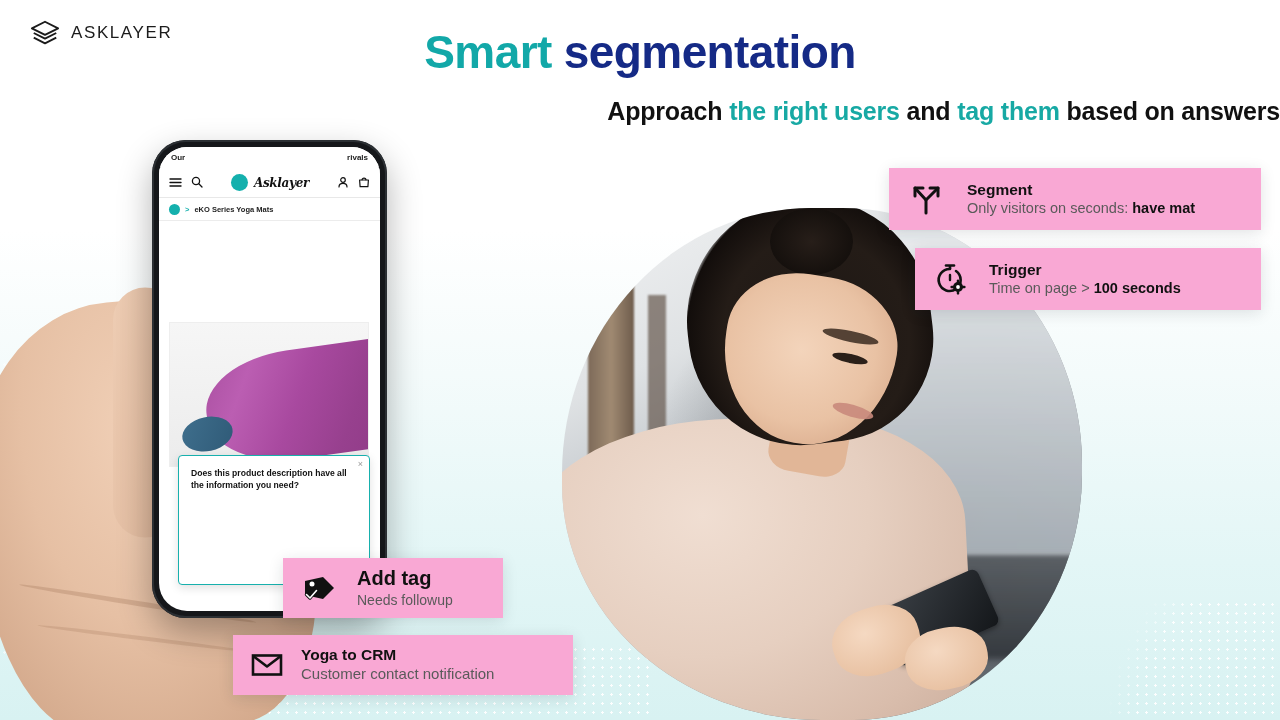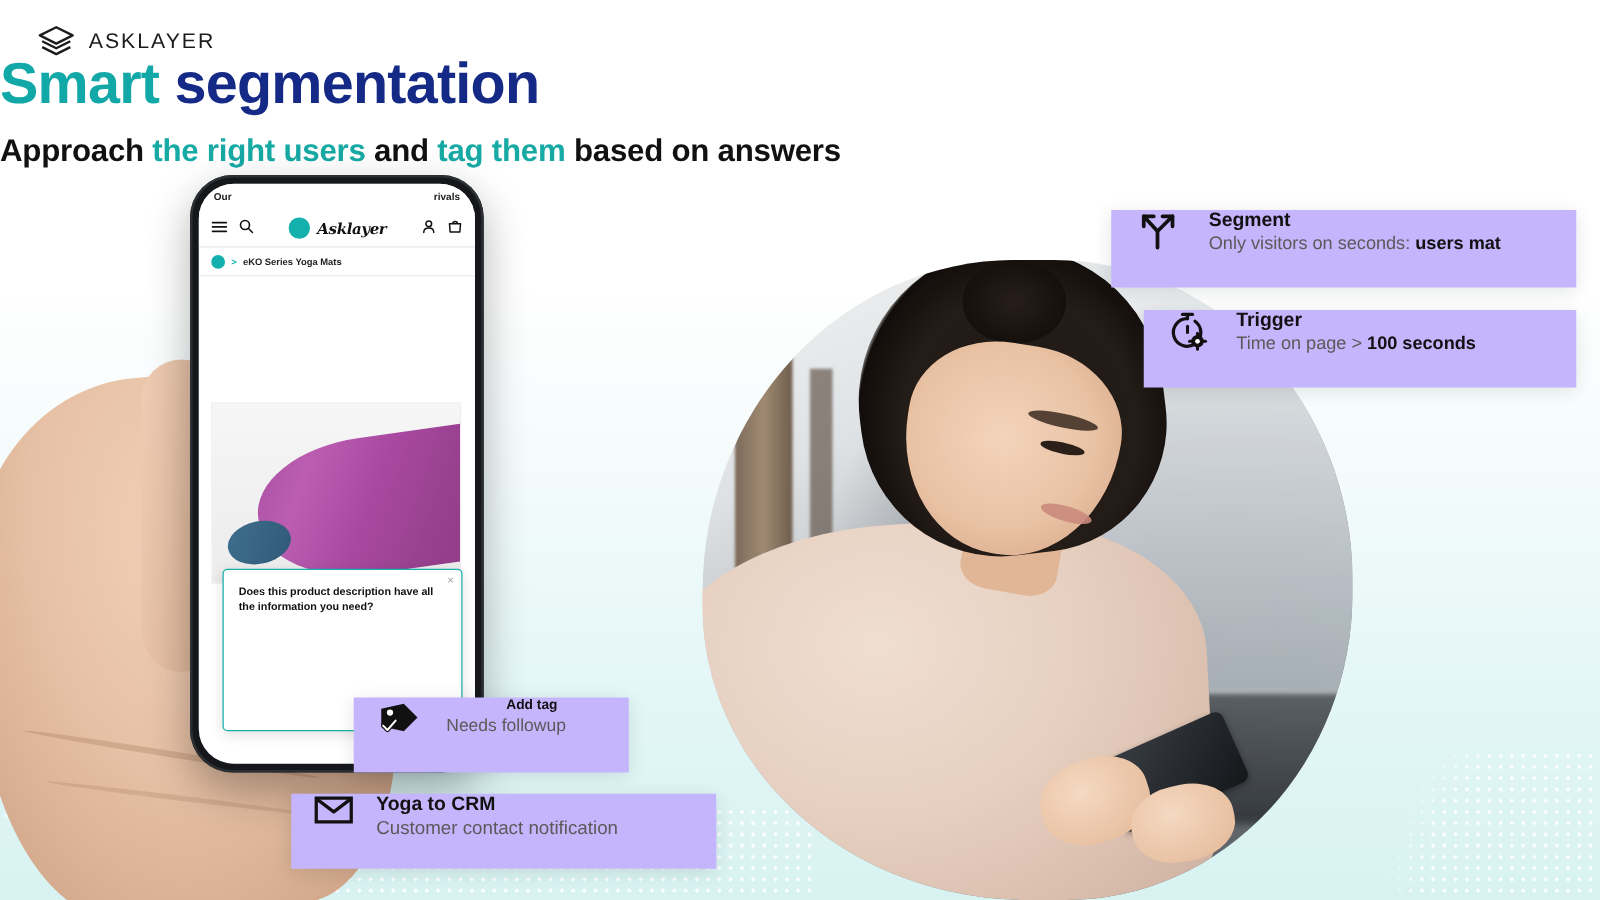--- a/index.html
+++ b/index.html
@@ -25,29 +25,28 @@
   #dots-mid-left     { left:0px;    top:360px;  width:120px;  height:300px; opacity:.55; }
 
   
   #logo { position:absolute; left:30px; top:18px; display:flex; align-items:center; gap:11px; }
   #logo .mark { width:30px; height:30px; }
   #logo .word { font-size:17px; letter-spacing:1.6px; font-weight:400; color:#1b1b1b; }
 
   
   #headline {
     position:absolute; left:0; right:0; top:28px;
-    text-align:left; font-size:46px; font-weight:800; letter-spacing:-.6px;
+    text-align:center; font-size:46px; font-weight:800; letter-spacing:-.6px;
     line-height:1.06;
-    margin-top:14px;
   }
   #headline .teal { color:#12a8a8; }
   #headline .navy { color:#152a86; }
   #subheadline {
-    position:absolute; left:0; right:0; top:107px;
-    text-align:left; font-size:25px; font-weight:700; color:#111;
+    position:absolute; left:0; right:0; top:97px;
+    text-align:right; font-size:25px; font-weight:700; color:#111;
     letter-spacing:-.2px;
   }
   #subheadline .teal { color:#17a9a4; }
 
   
   #hero-photo {
     position:absolute; left:562px; top:208px; width:520px; height:512px;
     overflow:hidden;
     border-radius:48% 46% 44% 50% / 52% 50% 48% 46%;
     background:
@@ -235,39 +234,39 @@
   }
   #survey .opt.selected .radio::after {
     content:""; position:absolute; left:50%; top:50%;
     transform:translate(-50%,-50%);
     width:5px; height:5px; border-radius:50%; background:#17b0ad;
   }
   #survey .olabel { font-size:8.4px; font-weight:600; color:#111; }
 
   
   .fcard {
-    position:absolute; background:#c4b5fd; display:flex; align-items:flex-start;
+    position:absolute; background:#f9a8d4; display:flex; align-items:center;
     box-shadow:0 3px 14px rgba(20,40,50,.13);
     z-index:30;
   }
   .fcard .ico { flex:0 0 auto; display:flex; align-items:center; justify-content:center; }
   .fcard .txt .t { font-weight:700; color:#111; line-height:1.18; }
   .fcard .txt .s { color:#5a5a5a; line-height:1.22; }
   .fcard .txt .s b { color:#111; font-weight:700; }
 
   #card-segment  { left:889px; top:168px; width:372px; height:62px; padding:0 20px; gap:24px; }
   #card-segment .txt .t { font-size:15.5px; }
   #card-segment .txt .s { font-size:14.5px; margin-top:1px; }
 
   #card-trigger  { left:915px; top:248px; width:346px; height:62px; padding:0 18px; gap:22px; }
   #card-trigger .txt .t { font-size:15.5px; }
   #card-trigger .txt .s { font-size:14.5px; margin-top:1px; }
 
   #card-addtag   { left:283px; top:558px; width:220px; height:60px; padding:0 18px; gap:20px; }
-  #card-addtag .txt .t { font-size:11px;margin-left:48px; }
+  #card-addtag .txt .t { font-size:20px; }
   #card-addtag .txt .s { font-size:14px; margin-top:1px; }
 
   #card-crm      { left:233px; top:635px; width:340px; height:60px; padding:0 18px; gap:18px; }
   #card-crm .txt .t { font-size:15.5px; }
   #card-crm .txt .s { font-size:15px; margin-top:1px; }
 </style>
 </head>
 <body>
 
 <div class="dots" id="dots-bottom-left"></div>
@@ -387,21 +386,21 @@
   <span class="ico">
     <svg width="34" height="32" viewBox="0 0 34 32" aria-hidden="true">
       <path d="M17 30 L17 17 L29 5" fill="none" stroke="#111" stroke-width="3" stroke-linecap="round" stroke-linejoin="round"></path>
       <path d="M17 17 L6 5" fill="none" stroke="#111" stroke-width="3" stroke-linecap="round"></path>
       <path d="M29 5 L21 5 M29 5 L29 13" fill="none" stroke="#111" stroke-width="3" stroke-linecap="round"></path>
       <path d="M6 5 L14 5 M6 5 L6 13" fill="none" stroke="#111" stroke-width="3" stroke-linecap="round"></path>
     </svg>
   </span>
   <span class="txt">
     <span class="t" style="display:block">Segment</span>
-    <span class="s" style="display:block"><span>Only visitors on seconds: </span><b>users mat</b></span>
+    <span class="s" style="display:block"><span>Only visitors on seconds: </span><b>have mat</b></span>
   </span>
 </div>
 
 <div class="fcard" id="card-trigger">
   <span class="ico">
     <svg width="34" height="34" viewBox="0 0 34 34" aria-hidden="true">
       <path d="M17 7 a11 11 0 1 0 6 2" fill="none" stroke="#111" stroke-width="2.6" stroke-linecap="round"></path>
       <line x1="13" y1="3.5" x2="21" y2="3.5" stroke="#111" stroke-width="2.6" stroke-linecap="round"></line>
       <line x1="17" y1="3.5" x2="17" y2="7" stroke="#111" stroke-width="2.6"></line>
       <line x1="17" y1="18" x2="17" y2="13" stroke="#111" stroke-width="2.4" stroke-linecap="round"></line>

